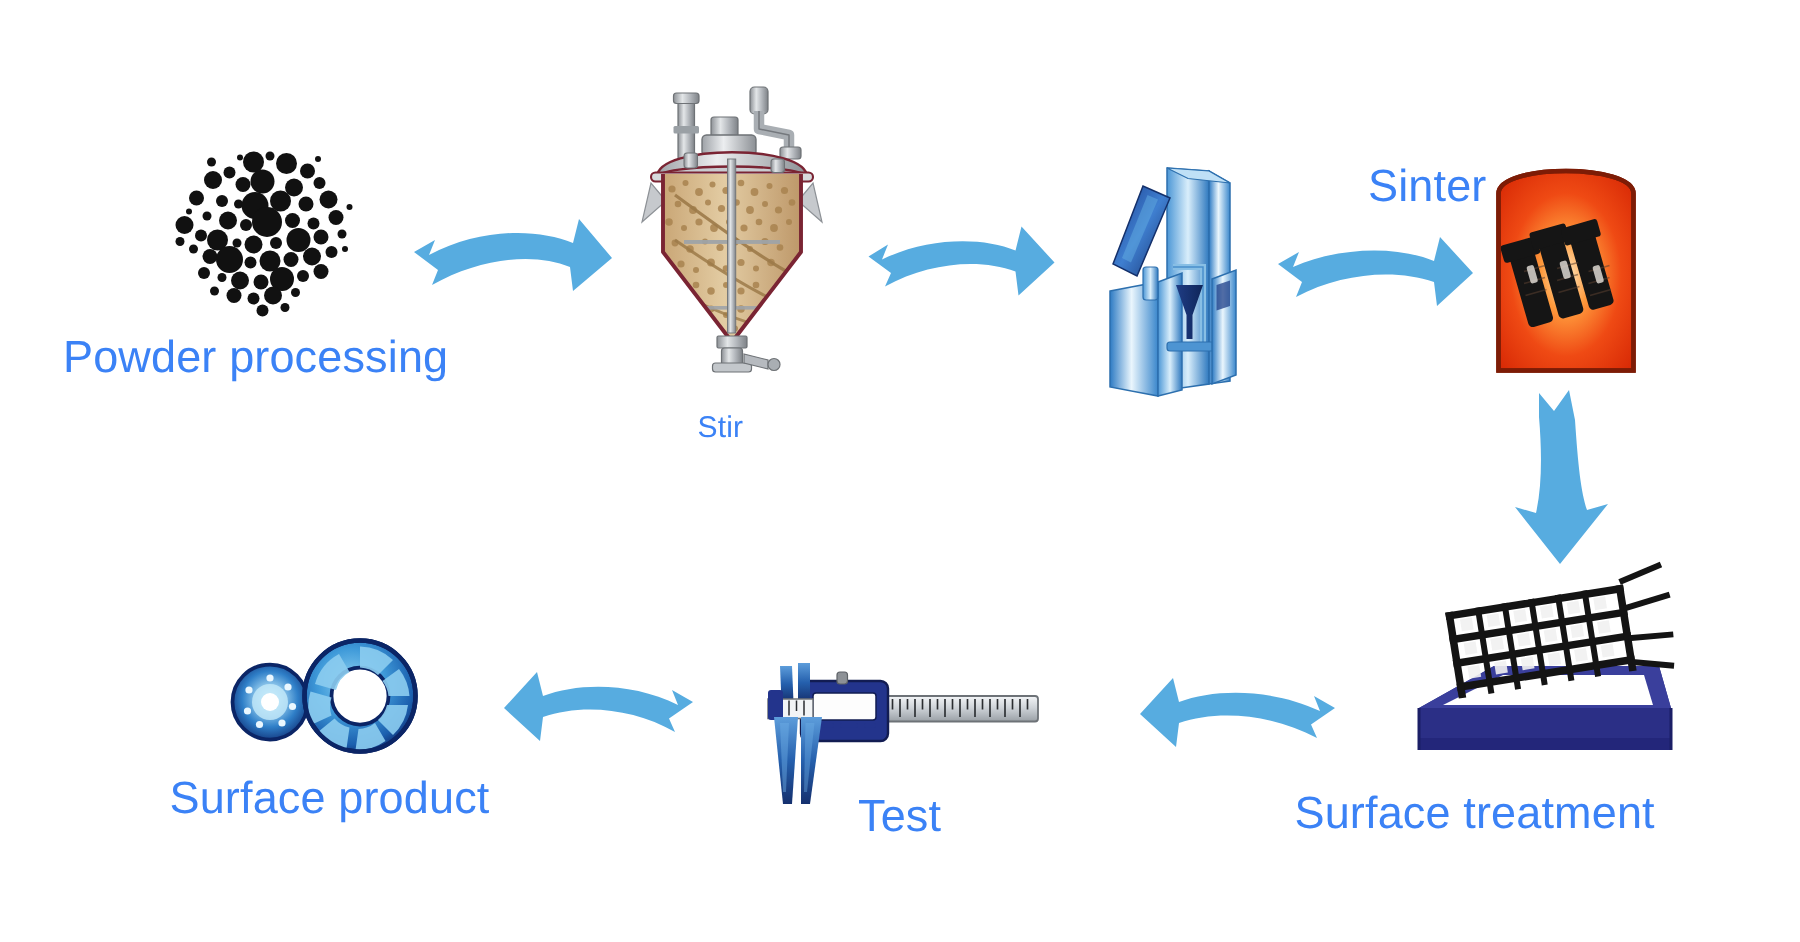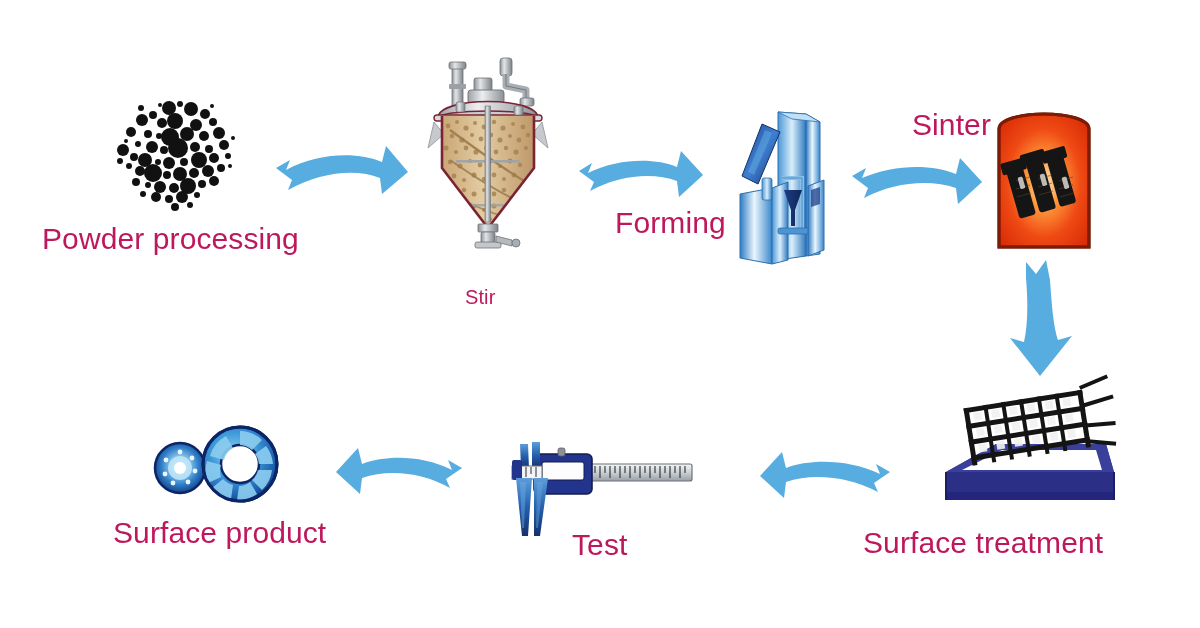--- a/index.html
+++ b/index.html
@@ -15,28 +15,28 @@
   }
   #stage {
     position: relative;
     width: 1200px; height: 628px;
     background: #ffffff;
   }
   .node, .arrow, .label {
     position: absolute;
   }
   .label {
-    color: #be185d;
+    color: #3b82f6;
     white-space: nowrap;
     line-height: 1;
     font-weight: 400;
     letter-spacing: 0.1px;
   }
   .label.big   { font-size: 30px; }
-  .label.small { font-size: 20px; margin-top: 12px; }
+  .label.small { font-size: 20px; }
   svg { display: block; overflow: visible; }
 </style>
 </head>
 <body>
 
 <div id="stage">
 
   <div class="node" style="left:112px; top:100px; width:130px; height:112px;">
     <svg width="130" height="112" viewBox="0 0 130 112">
       <g fill="#111111">
@@ -238,21 +238,20 @@
   </div>
   <div class="label small" style="left:465px; top:275px;">Stir</div>
 
   <div class="arrow" style="left:575px; top:145px;">
     <svg width="132" height="62" viewBox="0 0 132 62">
       <path d="M4 26 L17 18 L13 28 C44 13 80 13 102 22 L106 6 L128 30 L104 52 L102 36
                C78 27 44 30 15 46 L19 37 Z" fill="#57ace0"></path>
     </svg>
   </div>
 
-  <div class="label big" style="left:615px; top:208px;">Forming</div>
 
   <div class="node" style="left:732px; top:108px; width:98px; height:160px;">
     <svg width="98" height="160" viewBox="0 0 98 160">
       <defs>
         <linearGradient id="pressL" x1="0" y1="0" x2="1" y2="0">
           <stop offset="0" stop-color="#2e7bc4"></stop>
             <stop offset="0.45" stop-color="#eaf6fd"></stop>
           <stop offset="1" stop-color="#3a87cc"></stop>
         </linearGradient>
         <linearGradient id="pressM" x1="0" y1="0" x2="1" y2="0">

